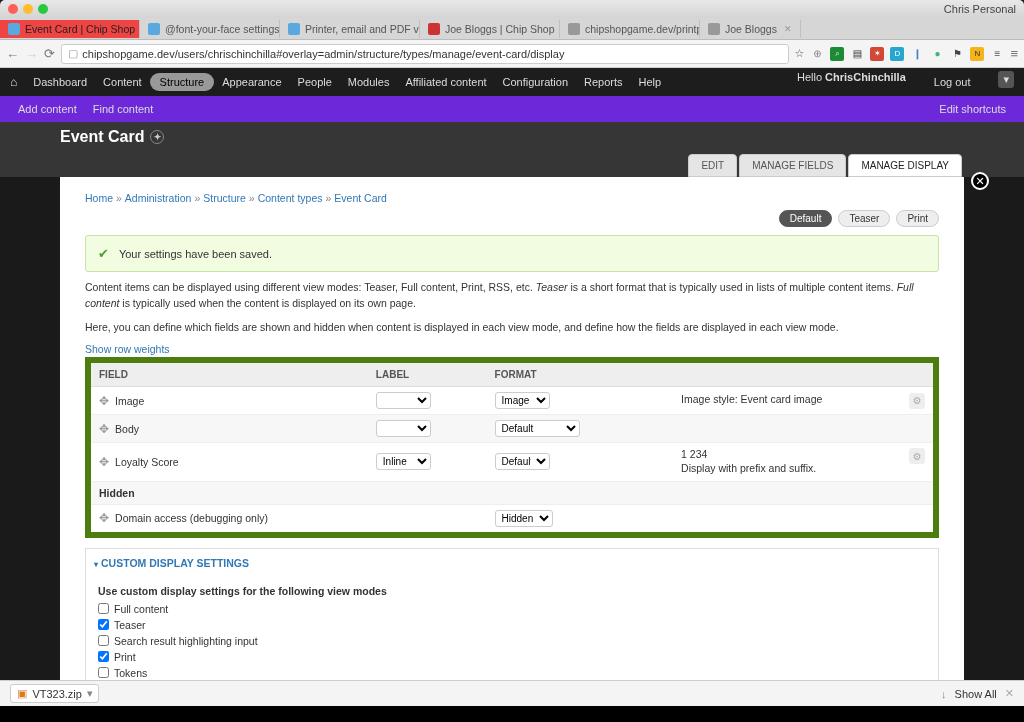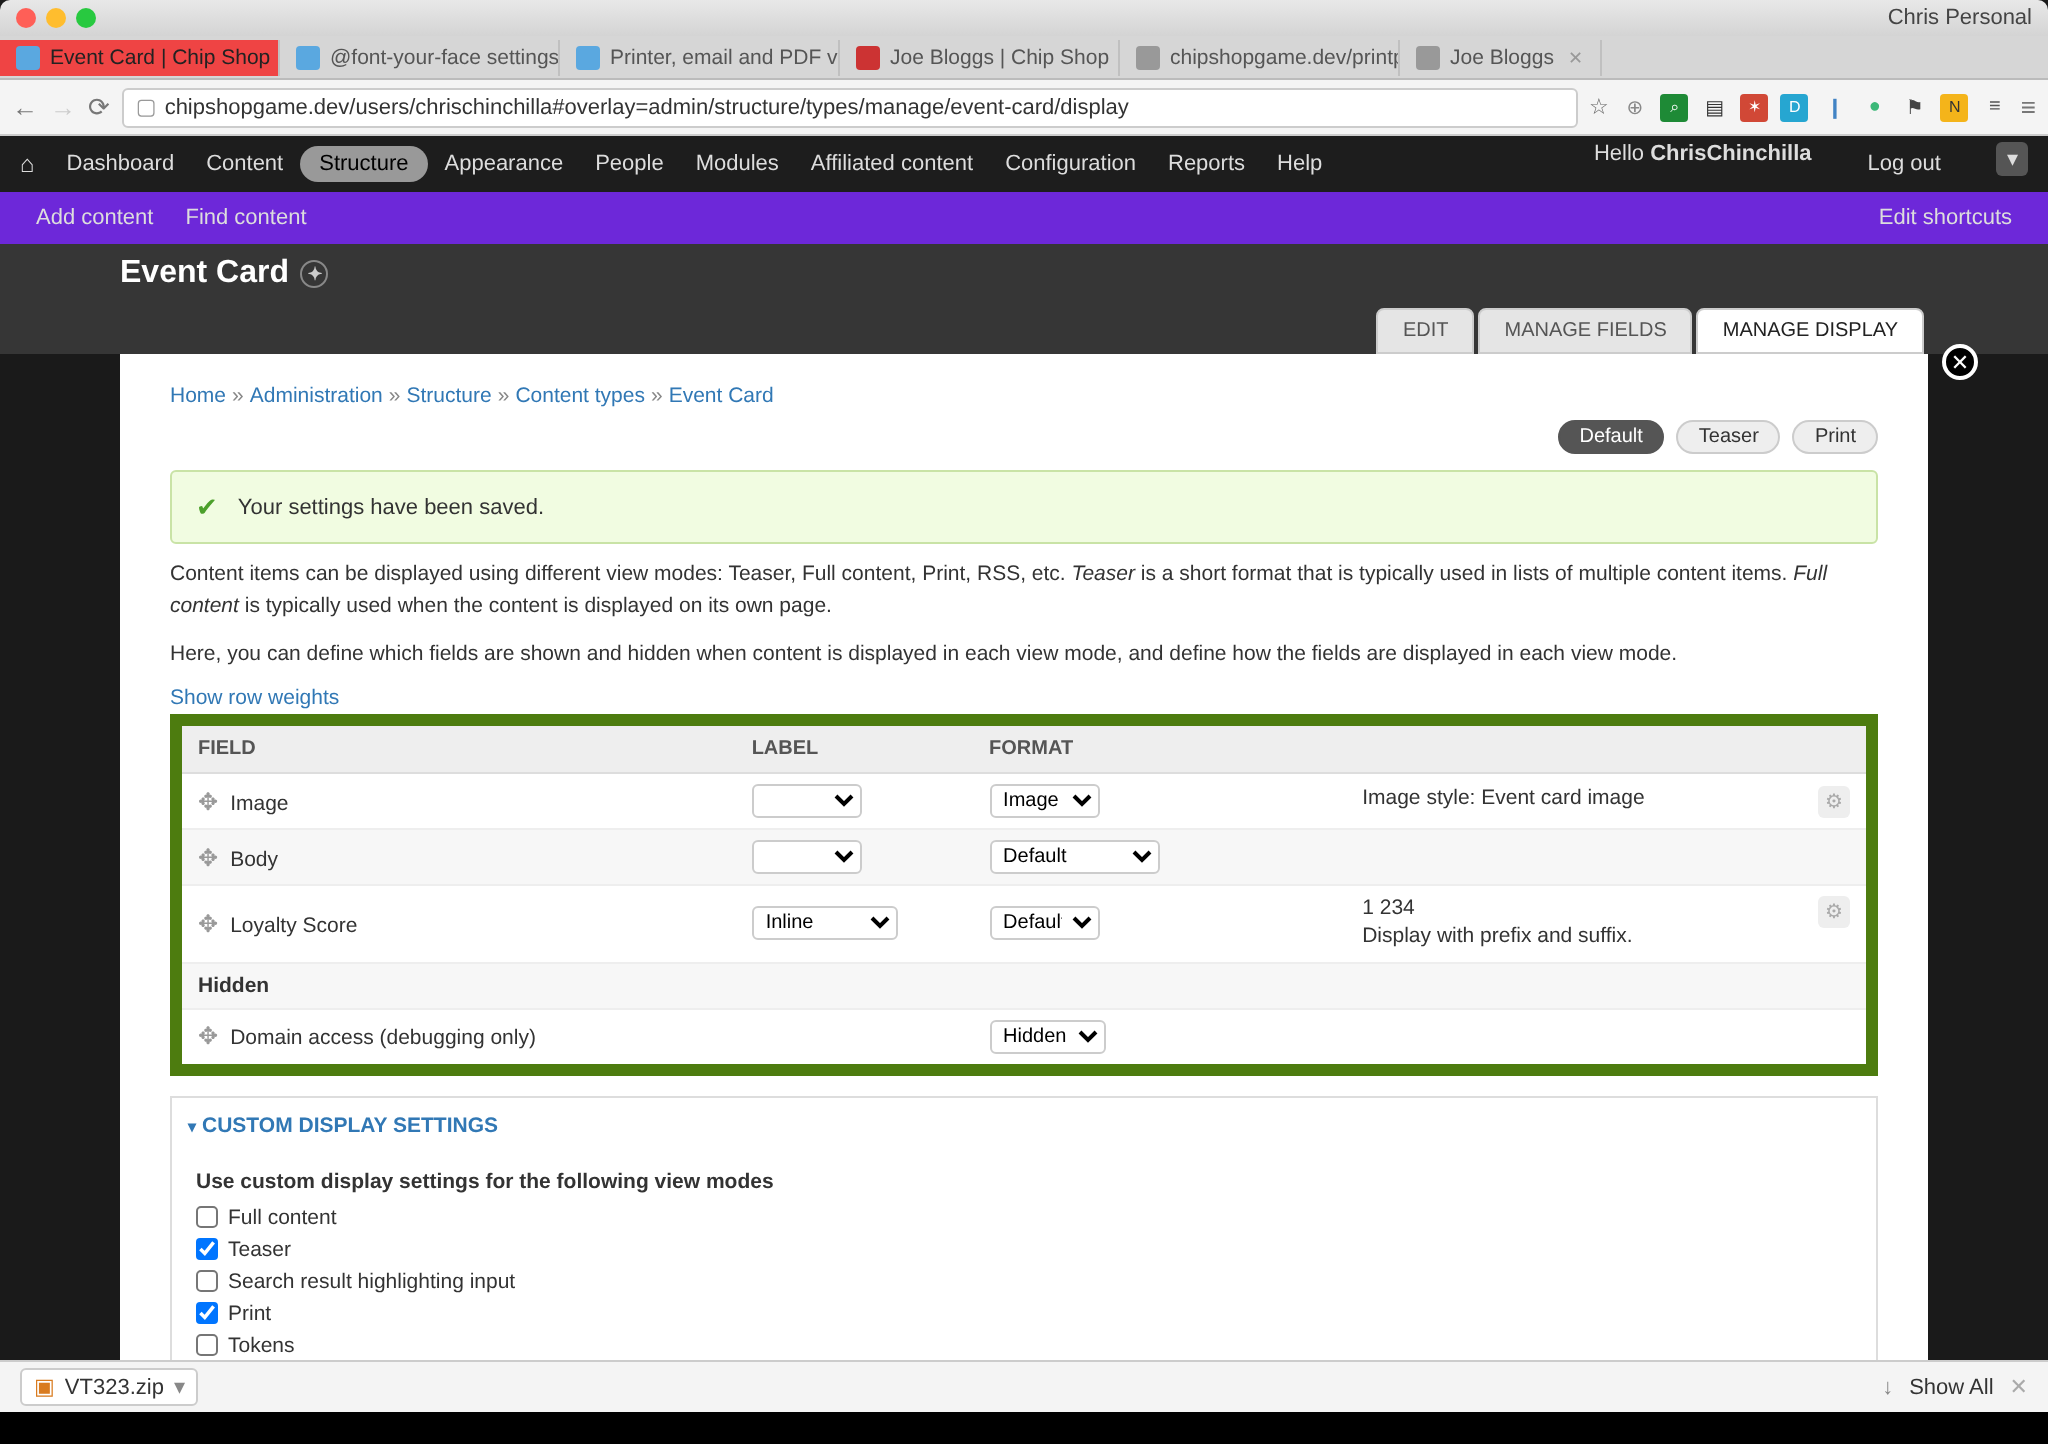--- a/index.html
+++ b/index.html
@@ -220,21 +220,21 @@
             <td><span style="white-space:pre-line;display:inline-block;line-height:1.3">Image style: Event card image</span><span class="gear">⚙</span></td>
           </tr>
           <tr>
             <td><span class="drag">✥</span><span>Body</span></td>
             <td><select class="mini" style="width:55px"><option><hidden></hidden></option></select></td>
             <td><select class="mini" style="width:85px"><option>Default</option></select></td>
             <td><span style="white-space:pre-line;display:inline-block;line-height:1.3"></span></td>
           </tr>
           <tr>
             <td><span class="drag">✥</span><span>Loyalty Score</span></td>
-            <td><select class="mini" style="width:73px"><option>Inline</option></select></td>
+            <td><select class="mini" style="width:55px"><option>Inline</option></select></td>
             <td><select class="mini" style="width:55px"><option>Default</option></select></td>
             <td><span style="white-space:pre-line;display:inline-block;line-height:1.3">1 234
 Display with prefix and suffix.</span><span class="gear">⚙</span></td>
           </tr>
           <tr class="hidden-row">
             <td colspan="4">Hidden</td>
           </tr>
           <tr>
             <td><span class="drag">✥</span><span>Domain access (debugging only)</span></td>
             <td></td>

